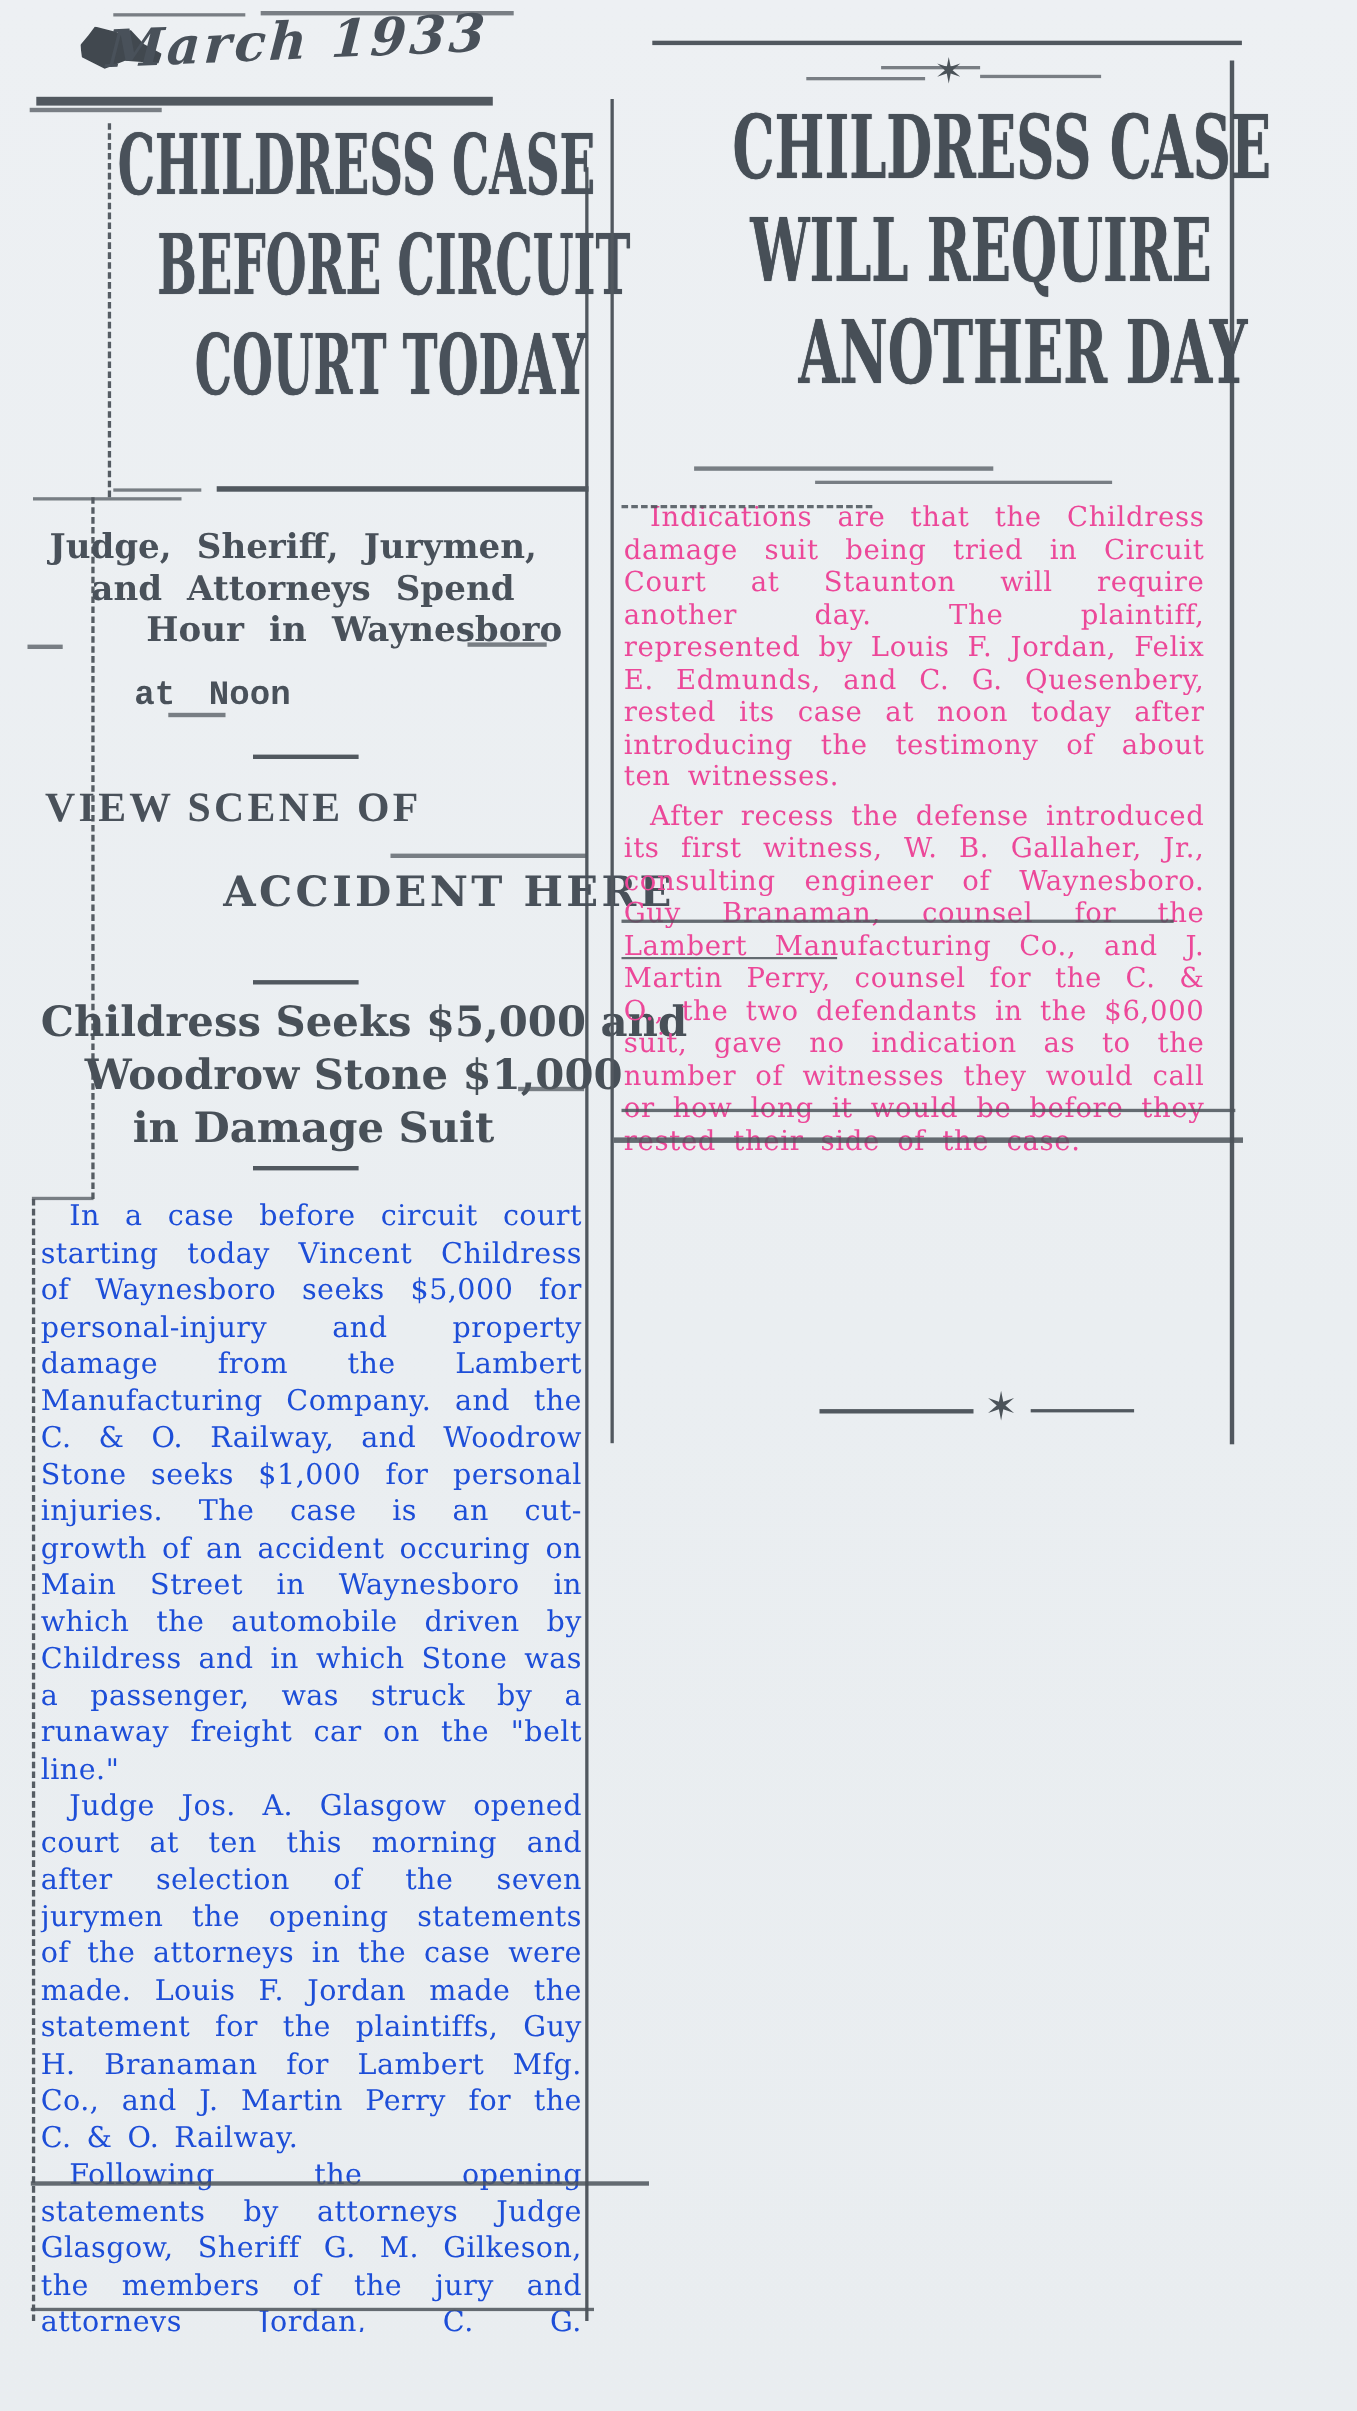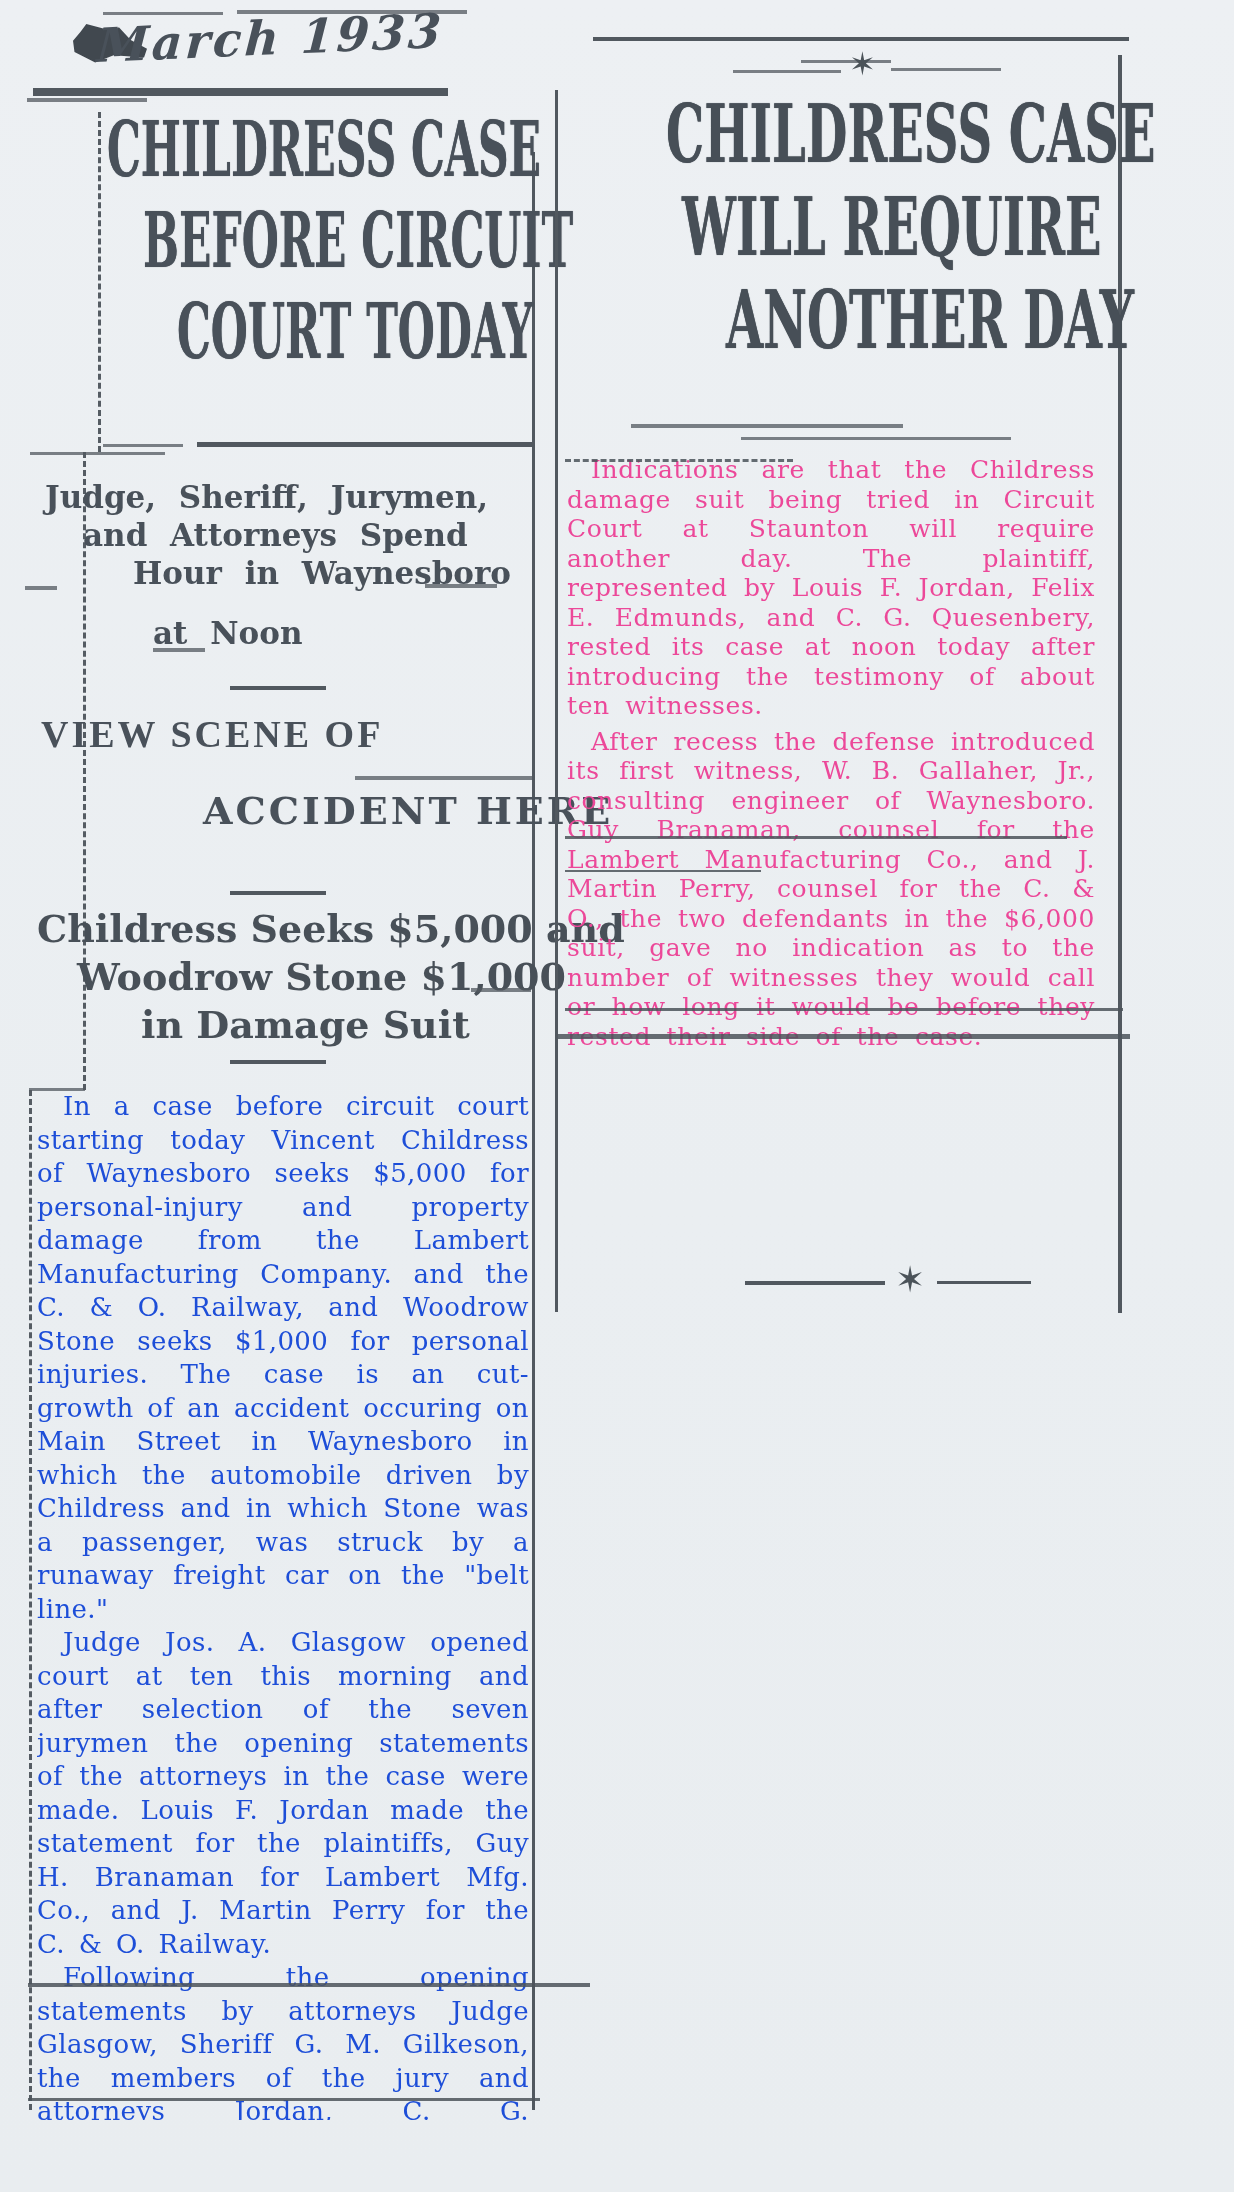--- a/index.html
+++ b/index.html
@@ -81,36 +81,36 @@
     <div class="hl-l" style="margin-left:70px;">COURT TODAY</div>
   </div>
 
   <div class="hline soft" style="left:78px;top:444px;width:80px;height:3px;"></div>
   <div class="hline" style="left:172px;top:442px;width:338px;height:5px;"></div>
 
   <div class="abs" style="left:10px;top:478px;width:490px;">
     <div class="sub" style="margin-left:10px;">Judge, Sheriff, Jurymen,</div>
     <div class="sub" style="margin-left:48px;">and Attorneys Spend</div>
     <div class="sub" style="margin-left:98px;">Hour in Waynesboro</div>
-    <div class="sub" style="margin-left:118px;margin-top:22px;">at Noon</div>
+    <div class="sub" style="margin-left:87px;margin-top:22px;font-family:Liberation Mono, monospace;">at Noon</div>
   </div>
   <div class="hline soft" style="left:0px;top:586px;width:32px;height:4px;"></div>
   <div class="hline soft" style="left:400px;top:584px;width:72px;height:4px;"></div>
   <div class="hline soft" style="left:128px;top:648px;width:52px;height:4px;"></div>
   <div class="hline" style="left:205px;top:686px;width:96px;height:4px;"></div>
 
   <div class="abs cross" style="left:16px;top:712px;font-family:Liberation Serif, serif;">VIEW SCENE OF</div>
   <div class="hline soft" style="left:330px;top:776px;width:178px;height:4px;"></div>
   <div class="abs cross" style="left:178px;top:788px;">ACCIDENT HERE</div>
   <div class="hline" style="left:205px;top:891px;width:96px;height:4px;"></div>
 
   <div class="abs" style="left:10px;top:905px;width:500px;">
     <div class="deck" style="margin-left:2px;">Childress Seeks $5,000 and</div>
     <div class="deck" style="margin-left:42px;">Woodrow Stone $1,000</div>
-    <div class="deck" style="margin-left:106px;">in Damage Suit</div>
+    <div class="deck" style="text-align:center;">in Damage Suit</div>
   </div>
   <div class="hline soft" style="left:446px;top:988px;width:60px;height:4px;"></div>
   <div class="hline" style="left:205px;top:1060px;width:96px;height:4px;"></div>
 
   <div class="abs body-col" style="left:12px;top:1090px;width:492px;height:1030px;overflow:hidden;">
     <p>In a case before circuit court starting today Vincent Childress of Waynesboro seeks $5,000 for personal-injury and property damage from the Lambert Manufacturing Company. and the C. &amp; O. Railway, and Woodrow Stone seeks $1,000 for personal injuries. The case is an cut-growth of an accident occuring on Main Street in Waynesboro in which the automobile driven by Childress and in which Stone was a passenger, was struck by a runaway freight car on the "belt line."</p>
     <p>Judge Jos. A. Glasgow opened court at ten this morning and after selection of the seven jurymen the opening statements of the attorneys in the case were made. Louis F. Jordan made the statement for the plaintiffs, Guy H. Branaman for Lambert Mfg. Co., and J. Martin Perry for the C. &amp; O. Railway.</p>
     <p>Following the opening statements by attorneys Judge Glasgow, Sheriff G. M. Gilkeson, the members of the jury and attorneys Jordan, C. G. Quesenbery, Felix E. Edmunds, and J. Martin Perry, were brought to Waynesboro to view the scene of the accident. They were</p>
   </div>
 </div>

